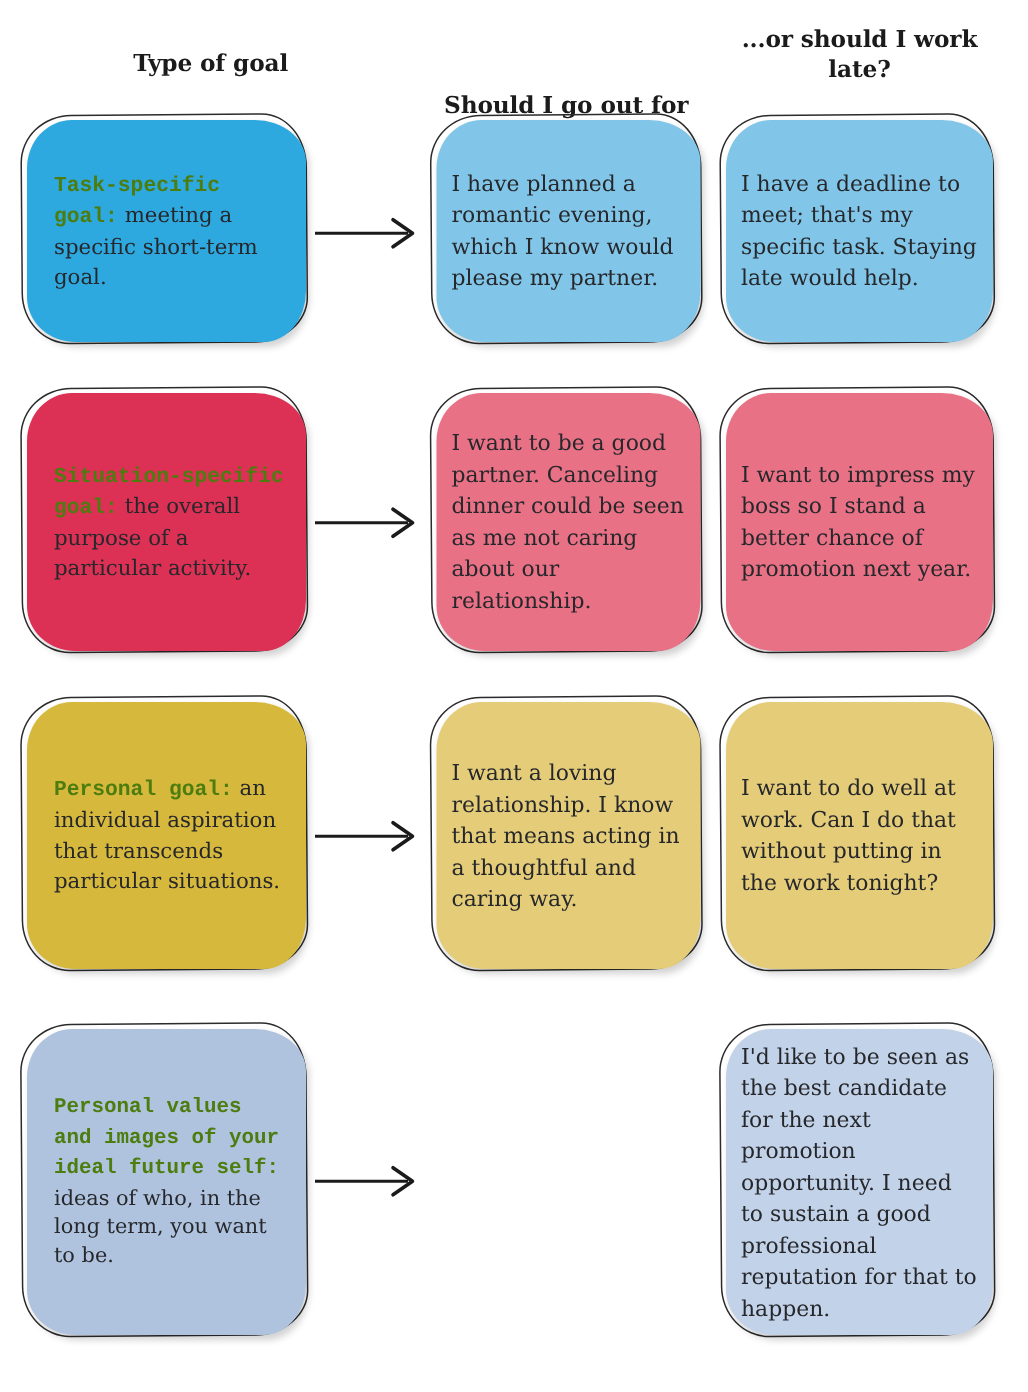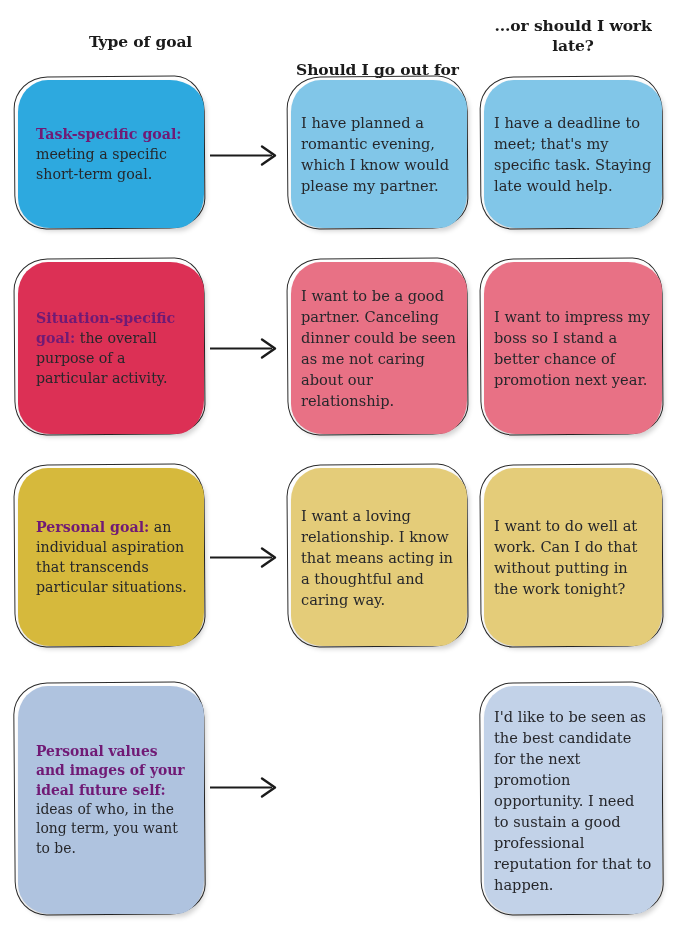--- a/index.html
+++ b/index.html
@@ -77,39 +77,40 @@
   
   .box.col-def { left: 18px; width: 186px; }
   .box.col-def .box-text {
     text-align: left;
     font-size: 14.2px;
     line-height: 1.42;
     padding: 0 14px 0 18px;
   }
   .box.col-def .lead {
     font-weight: bold;
-    color: #701a75;
+    color: #4d7c0f;
+    font-family: Liberation Mono, monospace;
   }
 
   
   .box.col-mid { left: 291px; width: 176px; }
   .box.col-right { left: 484px; width: 178px; }
   .box.col-mid .box-text,
   .box.col-right .box-text {
     text-align: left;
     font-size: 14.6px;
     line-height: 1.44;
     padding: 0 10px;
   }
 
   
   #row-0 .box { top: 12px;  height: 148px; }
   #row-1 .box { top: 10px;  height: 172px; }
   #row-2 .box { top: 10px;  height: 178px; }
-  #row-3 .box { top: 10px;  height: 228px; }
+  #row-3 .box { top: 10px;  height: 204px; }
 
   
   #row-3 .box.col-def .box-text { font-size: 13.9px; line-height: 1.40; }
 
   
   .arrow {
     position: absolute;
     left: 210px;
     width: 76px;
     height: 22px;

